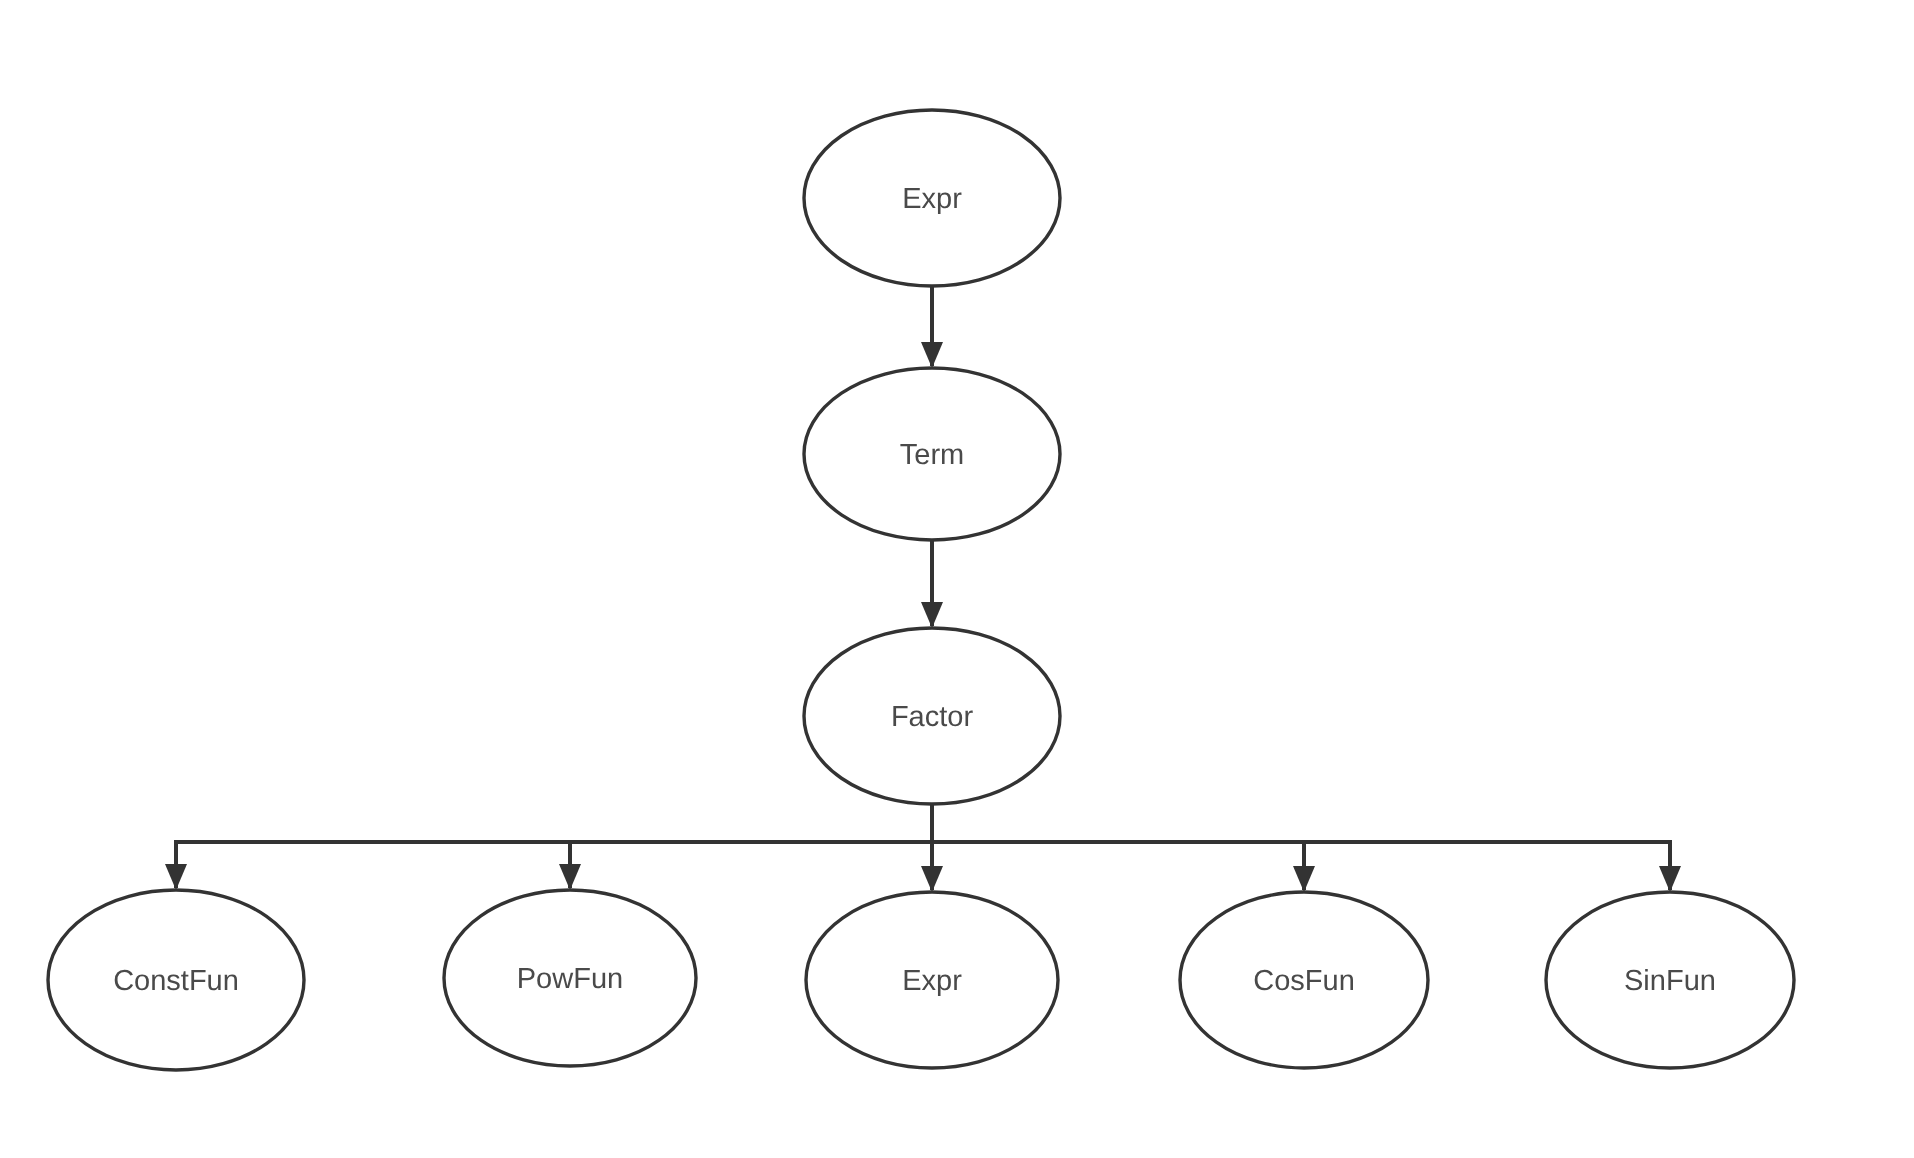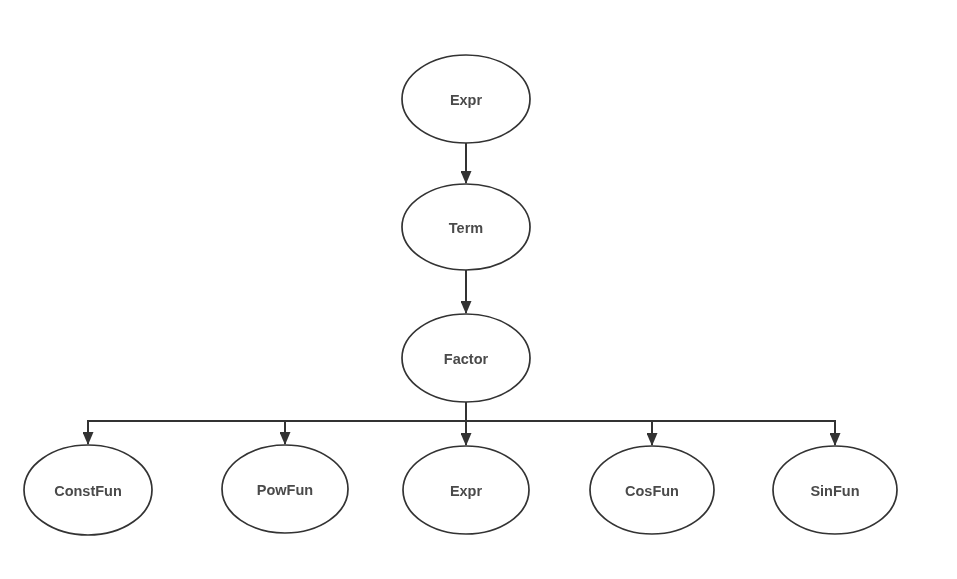--- a/index.html
+++ b/index.html
@@ -7,21 +7,20 @@
     padding: 0;
     background: #ffffff;
   }
   .canvas {
     position: relative;
     width: 957px;
     height: 579px;
     background: var(--canvas-bg, #ffffff);
     overflow: hidden;
     font-family: "Liberation Sans", "DejaVu Sans", sans-serif;
-    font-weight: bold;
   }
   svg.diagram {
     display: block;
     width: 957px;
     height: 579px;
   }
   .edge {
     fill: none;
     stroke: var(--stroke-color, #333333);
     stroke-width: 2;

